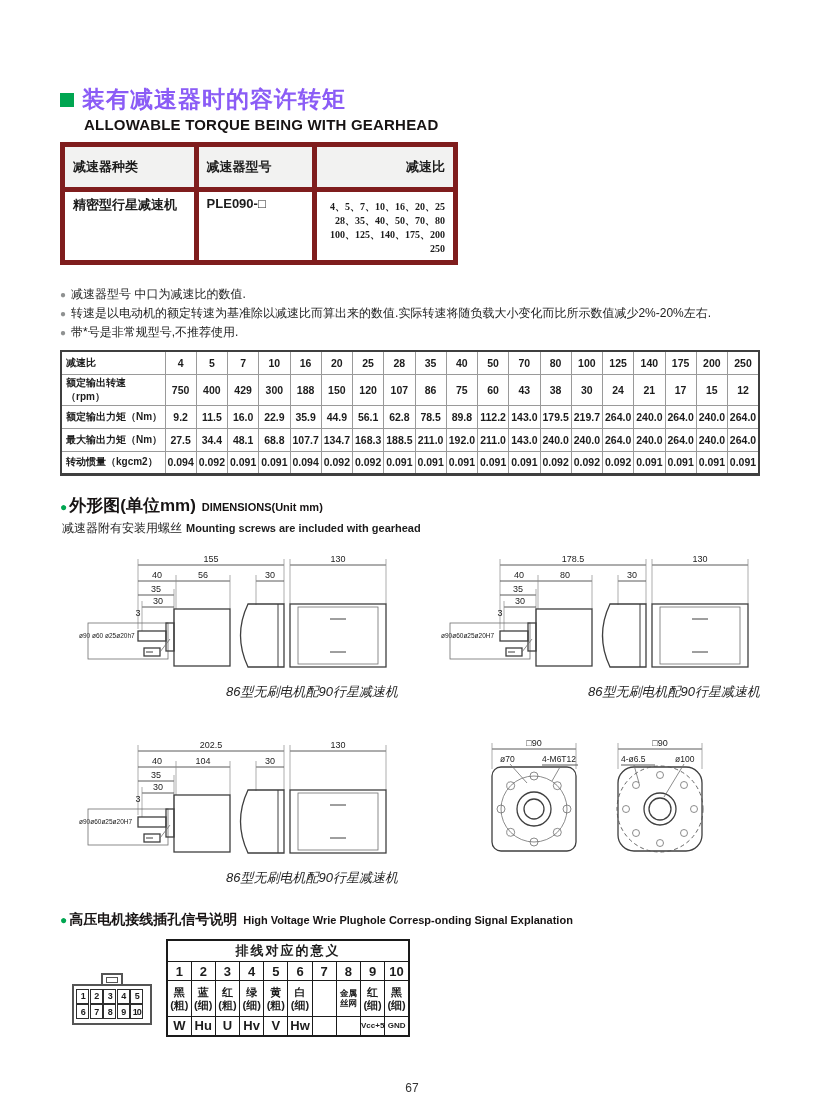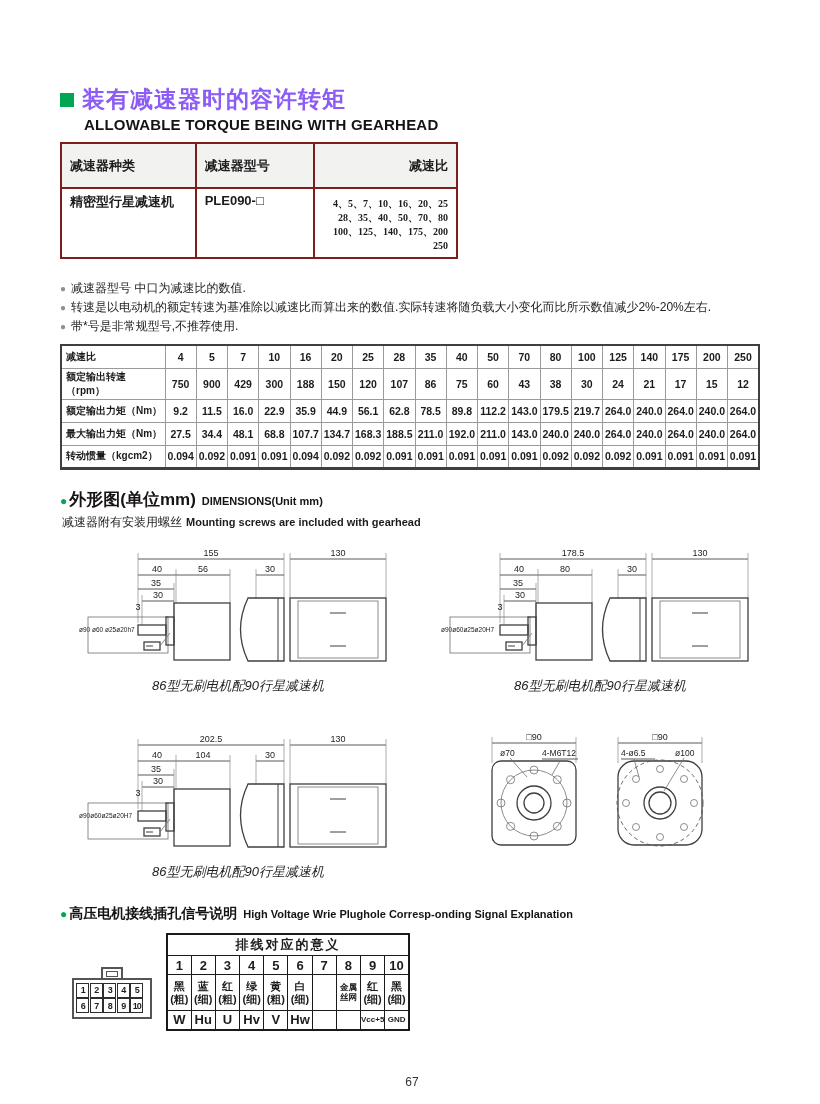--- a/index.html
+++ b/index.html
@@ -9,21 +9,21 @@
 
   
   .title-row { display:flex; align-items:center; }
   .green-sq { width:14px; height:14px; background:#00a651; display:inline-block; margin-right:8px; }
   .title-zh { font-size:23px; font-weight:bold; letter-spacing:1px; color:#8b5cf6; }
   .title-en { font-size:15px; font-weight:bold; margin-left:24px; margin-top:1px; color:#171313; letter-spacing:.2px; }
 
   
   table { border-collapse:collapse; }
   .gh-table { width:398px; margin-top:9px; border:2px solid #6d6d6d; font-size:13px; }
-  .gh-table th, .gh-table td { border:2px solid #7f1d1d; padding:4px 8px; text-align:left; vertical-align:middle; }
+  .gh-table th, .gh-table td { border:5px solid #7f1d1d; padding:4px 8px; text-align:left; vertical-align:middle; }
   .gh-table th { background:#f2f2f1; font-weight:bold; height:45px; }
   .gh-table tr:first-child { border-bottom:2px solid #6d6d6d; }
   .gh-table td { height:66px; font-weight:bold; vertical-align:top; }
   .gh-table .r { text-align:right; }
   .gh-table .ratios { font-size:10px; font-weight:bold; white-space:pre-line; line-height:1.4; padding-top:8px;font-family:Liberation Serif, serif; }
   .gh-footnote { font-size:11.5px; margin-top:5px; padding-left:4px; color:#222; }
 
   
   .notes { list-style:none; margin-top:20px; }
   .notes li { font-size:12px; line-height:19px; color:#1d1d1d; display:flex; align-items:baseline; }
@@ -38,21 +38,21 @@
   .sec-head { display:flex; align-items:baseline; margin-top:18px; }
   .sec-head .gdot { color:#00a651; font-size:12px; margin-right:2px; }
   .sec-zh { font-size:17px; font-weight:bold; color:#171313; }
   .sec-en { font-size:11px; font-weight:bold; margin-left:6px; color:#171313; }
   .sec-note { font-size:12px; margin-top:3px; padding-left:2px; }
   .sec-note .en { font-size:11px; font-weight:bold; margin-left:4px; }
 
   .draw-row { display:flex; justify-content:space-between; width:700px; }
   .draw-row.r1 { margin-top:12px; }
   .draw-row.r2 { margin-top:34px; }
-  .draw-cell { display:flex; flex-direction:column; align-items:center; }
+  .draw-cell { display:flex; flex-direction:column; align-items:flex-end; }
   .draw-cell.pad-l { margin-left:18px; }
   .draw-cell.pad-r { margin-right:38px; }
   .draw-caption { font-size:13px; margin-top:6px; color:#1d1d1d;font-style:italic; }
   svg text { font-family:"Liberation Sans","DejaVu Sans",sans-serif; }
   .dim { stroke:#5a5a5a; stroke-width:1; }
   .ext { stroke:#8a8a8a; stroke-width:.7; }
   .sh  { fill:none; stroke:#3f3f3f; stroke-width:1.3; }
   .shl { fill:none; stroke:#6f6f6f; stroke-width:.8; }
   .ln  { stroke:#3f3f3f; stroke-width:1; }
   .dt  { font-size:9px; fill:#1c1c1c; text-anchor:middle; }
@@ -145,21 +145,21 @@
             <td>100</td>
             <td>125</td>
             <td>140</td>
             <td>175</td>
             <td>200</td>
             <td>250</td>
           </tr>
       <tr>
         <td class="lbl">额定输出转速（rpm）</td>
       <td>750</td>
-            <td>900</td>
+            <td>400</td>
             <td>429</td>
             <td>300</td>
             <td>188</td>
             <td>150</td>
             <td>120</td>
             <td>107</td>
             <td>86</td>
             <td>75</td>
             <td>60</td>
             <td>43</td>

